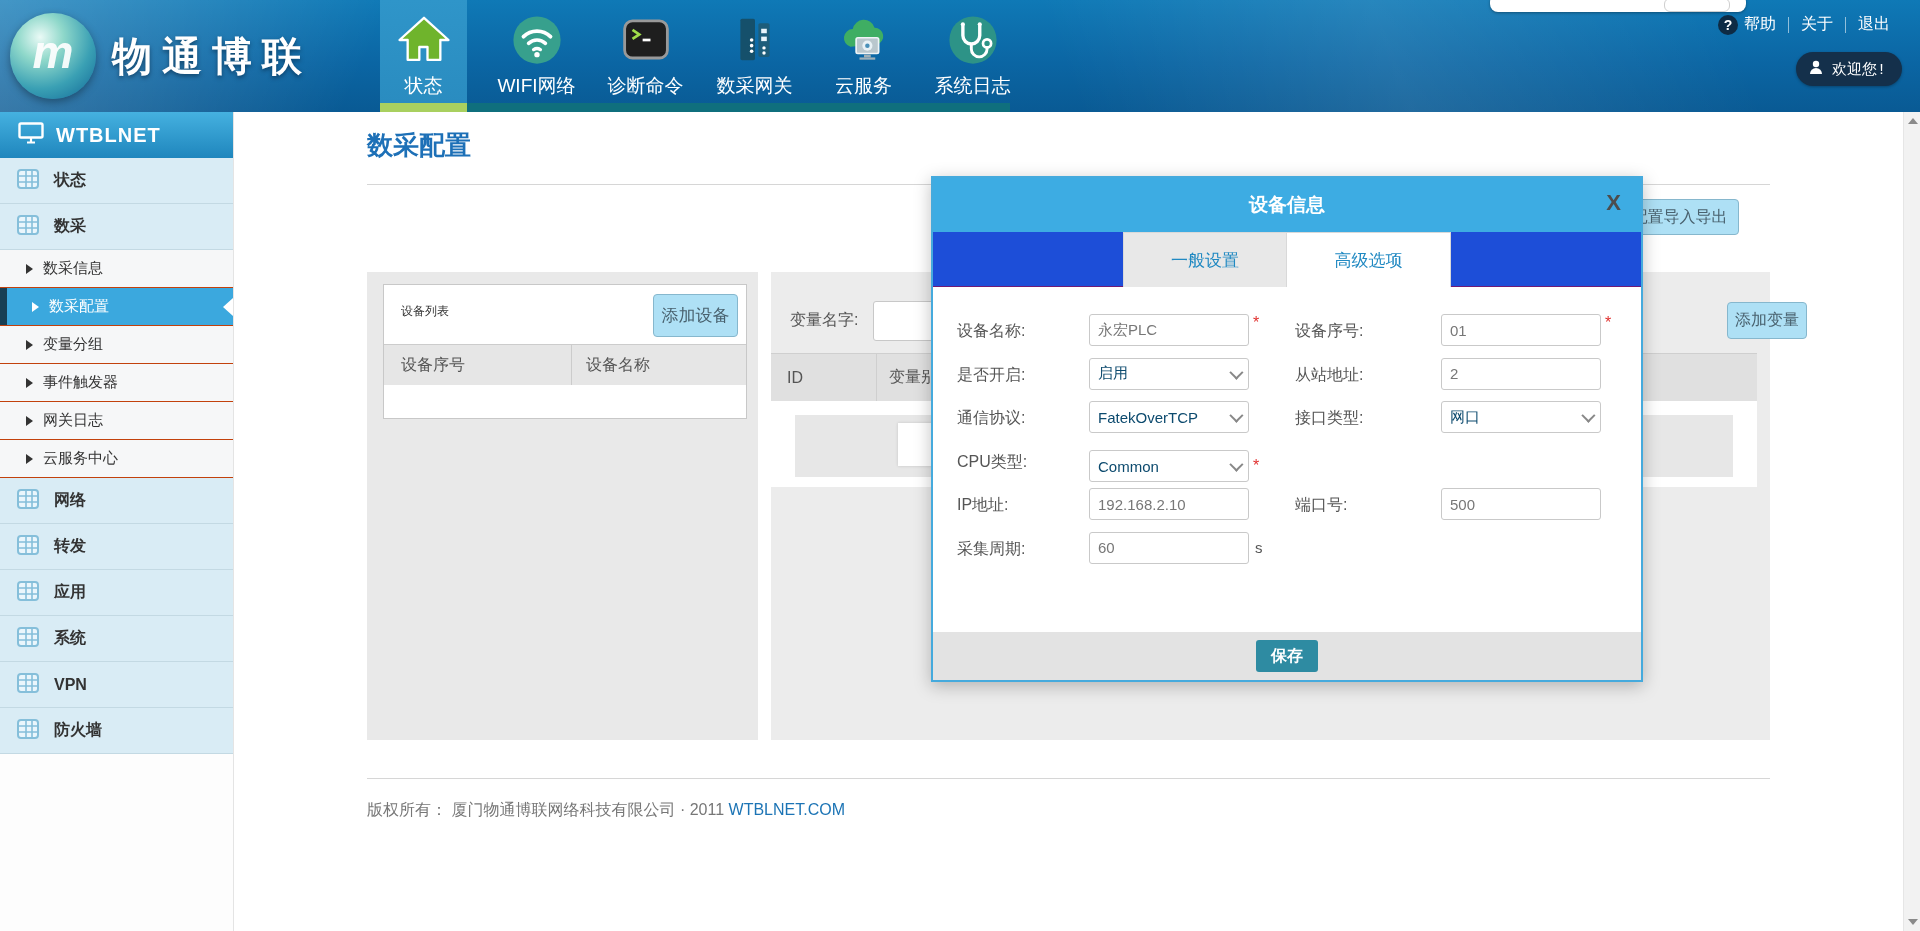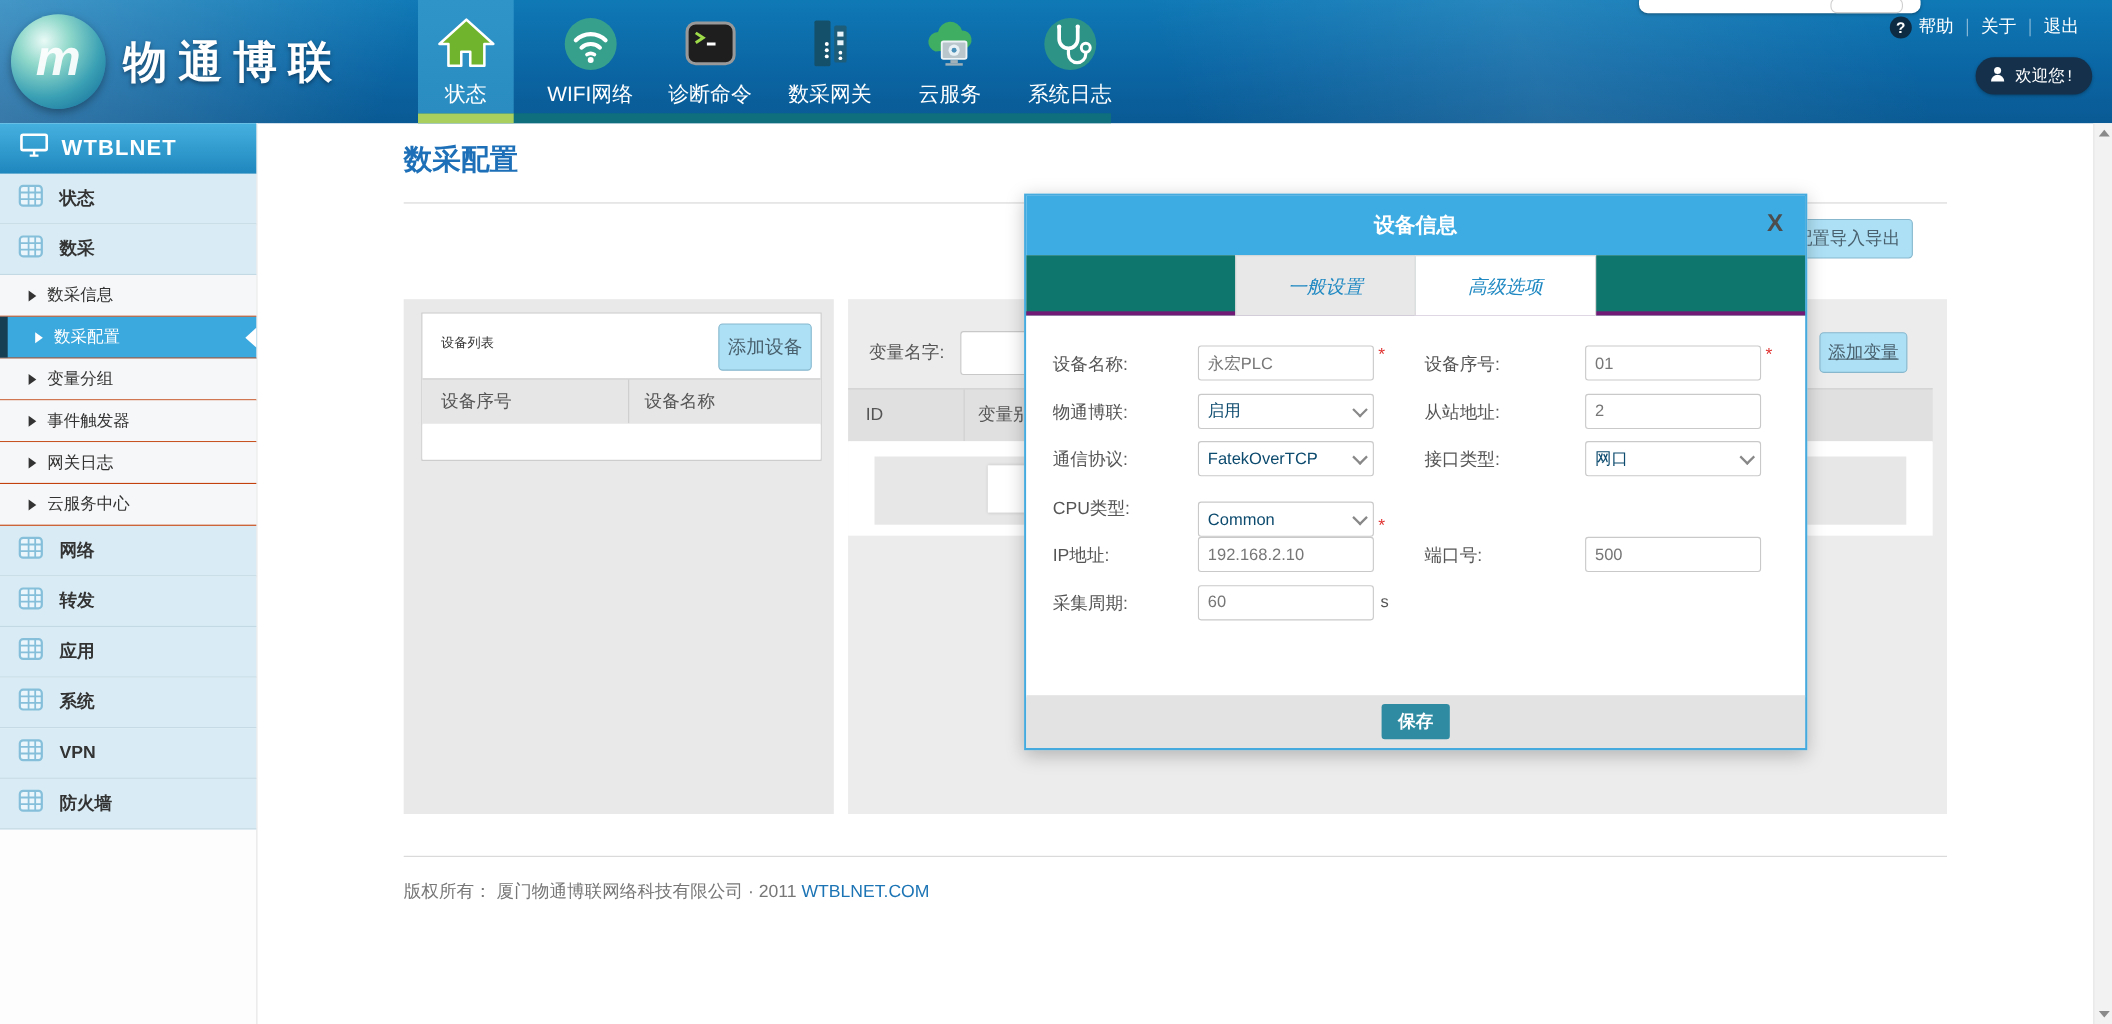--- a/index.html
+++ b/index.html
@@ -69,21 +69,21 @@
   .devbox .dtitle{position:absolute;left:17px;top:18px;font-size:12px;font-weight:400;color:#333;}
   .devbox .addbtn{position:absolute;right:8px;top:9px;width:83px;height:41px;font-size:17px;}
   .devhead{position:absolute;left:0;top:59px;width:362px;height:40px;background:#e6e6e6;
     border-top:1px solid #ccc;border-bottom:1px solid #ccc;display:flex;align-items:center;color:#555;font-size:16px;}
   .devhead .c1{width:170px;padding-left:17px;}
   .devhead .cdiv{width:1px;height:40px;background:#ccc;}
   .devhead .c2{padding-left:14px;}
   .devempty{position:absolute;left:0;top:100px;width:362px;height:32px;background:#fff;}
   .varname-label{left:790px;top:310px;font-size:16px;color:#555;}
   .varname-input{left:873px;top:301px;width:156px;height:36px;background:#fff;border:1px solid #c8c8c8;border-radius:3px;}
-  .addvar-btn{left:1654px;top:302px;width:78px;height:35px;font-size:16px;text-decoration:underline;}
+  .addvar-btn{left:1727px;top:302px;width:78px;height:35px;font-size:16px;}
   .varhead{left:771px;top:353px;width:986px;height:47px;background:#e0e0e0;border-top:1px solid #cfcfcf;
     border-bottom:1px solid #cfcfcf;display:flex;align-items:center;color:#555;font-size:16px;}
   .varhead .c1{width:89px;padding-left:16px;}
   .varhead .cdiv{width:1px;height:47px;background:#cfcfcf;}
   .varhead .c2{padding-left:12px;}
   .varrow{left:771px;top:401px;width:986px;height:86px;background:#fff;}
   .varempty{left:795px;top:415px;width:938px;height:62px;background:#e7e7e7;}
   .varpeek{left:898px;top:423px;width:36px;height:43px;background:#fff;box-shadow:0 0 3px rgba(0,0,0,.15);}
   .hr2{left:367px;top:778px;width:1403px;height:0;border-top:1px solid #d6d6d6;}
   .footer{left:367px;top:800px;width:1403px;text-align:left;font-size:16px;color:#777;}
@@ -95,22 +95,22 @@
     border-right:5px solid transparent;border-bottom:6px solid #8a8a8a;}
   .sb-down{position:absolute;left:4px;bottom:6px;width:0;height:0;border-left:5px solid transparent;
     border-right:5px solid transparent;border-top:6px solid #8a8a8a;}
 
   
   .modal{left:931px;top:176px;width:712px;height:506px;background:#fff;border:2px solid #45aadd;
     box-shadow:0 4px 16px rgba(0,0,0,.25);box-sizing:border-box;}
   .m-head{position:absolute;left:0;top:0;width:100%;height:54px;background:#3dace3;display:flex;
     align-items:center;justify-content:center;color:#fff;font-size:19px;font-weight:700;}
   .m-close{position:absolute;right:20px;top:12px;font-size:22px;font-weight:700;color:#4d4d4d;cursor:pointer;}
-  .m-tabs{position:absolute;left:0;top:54px;width:100%;height:55px;background:#0f766e;border-bottom:4px solid #701a75;
-    display:flex;justify-content:center;box-sizing:border-box;font-style:italic;}
+  .m-tabs{position:absolute;left:0;top:54px;width:100%;height:55px;background:#1d4ed8;border-bottom:1px solid #701a75;
+    display:flex;justify-content:center;box-sizing:border-box;}
   .m-tab{width:164px;height:55px;display:flex;align-items:center;justify-content:center;font-size:17px;
     color:#2089c2;cursor:pointer;box-sizing:border-box;}
   .m-tab.t1{background:#e8e8e8;border:1px solid #d9d9d9;border-bottom:none;}
   .m-tab.t2{background:#fff;border:1px solid #d9d9d9;border-left:none;border-bottom:none;}
   .m-body{position:absolute;left:0;top:109px;width:100%;height:347px;background:#fff;
     display:grid;grid-template-columns:132px 206px 146px 211px;grid-auto-rows:43.5px;
     padding:27px 0 0 24px;box-sizing:border-box;}
   .flabel{font-size:16px;color:#555;padding-top:7px;}
   .fctrl{position:relative;}
   .fctrl input{width:160px;height:32px;border:1px solid #c9c9c9;border-radius:3px;font-size:15px;color:#777;
@@ -397,21 +397,21 @@
 
       <div class="flabel">设备名称:</div>
       <div class="fctrl">
         <input value="永宏PLC" style=""><span class="req">*</span>
       </div>
       <div class="flabel">设备序号:</div>
       <div class="fctrl">
         <input value="01" style=""><span class="req">*</span>
       </div>
 
-      <div class="flabel">物通博联:</div>
+      <div class="flabel">是否开启:</div>
       <div class="fctrl">
         <div class="sel">
           <span>启用</span>
           <span class="chev"></span>
         </div>
       </div>
       <div class="flabel">从站地址:</div>
       <div class="fctrl">
         <input value="2" style="">
       </div>
@@ -425,21 +425,21 @@
       </div>
       <div class="flabel">接口类型:</div>
       <div class="fctrl">
         <div class="sel">
           <span>网口</span>
           <span class="chev"></span>
         </div>
       </div>
 
       <div class="flabel">CPU类型:</div>
-      <div class="fctrl" style="display:flex;align-items:flex-end;">
+      <div class="fctrl" style="display:flex;align-items:center;">
         <div class="sel">
           <span>Common</span>
           <span class="chev"></span>
         </div>
           <span class="req">*</span>
       </div>
       <div></div>
         <div></div>
 
       <div class="flabel">IP地址:</div>

